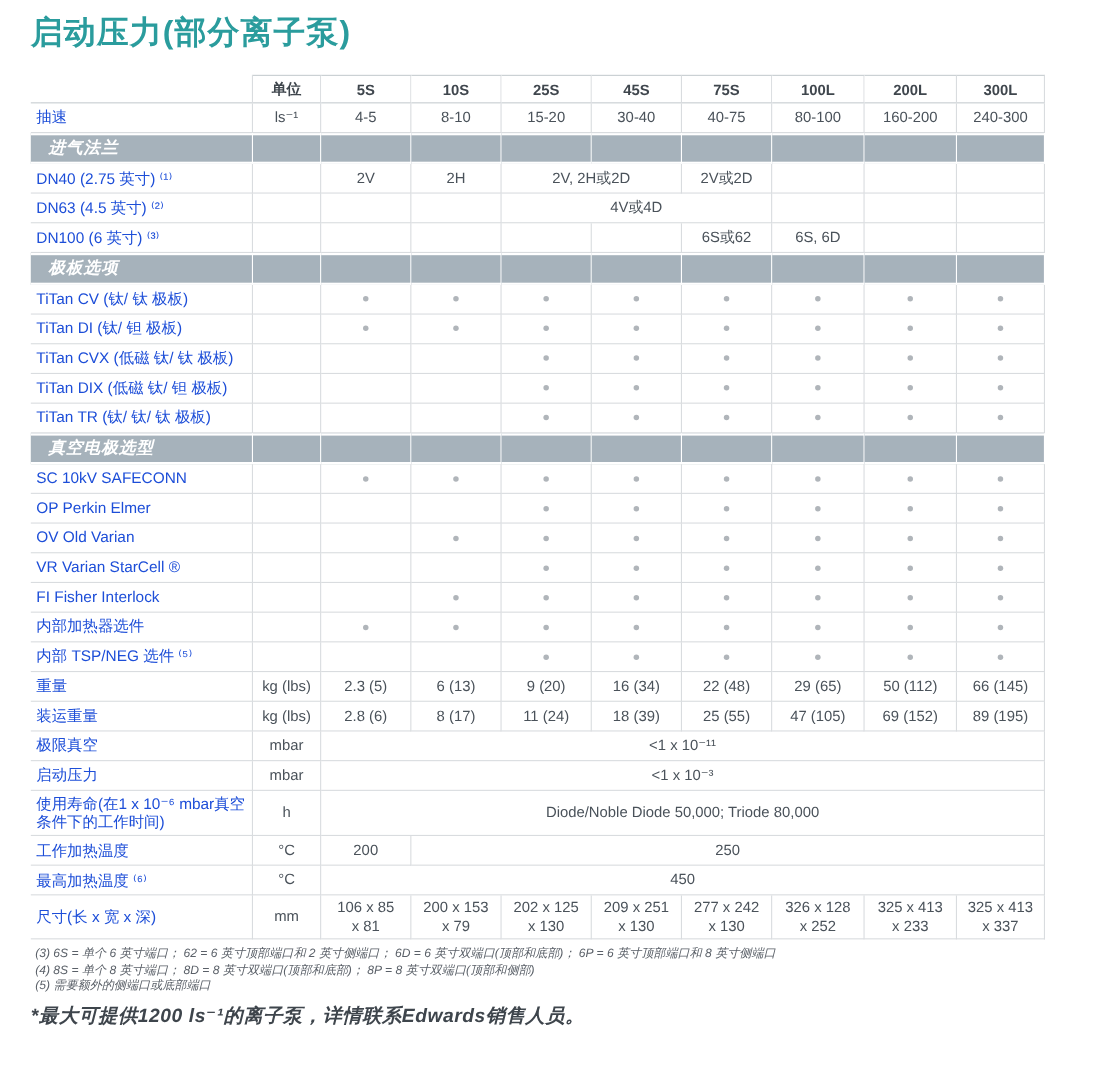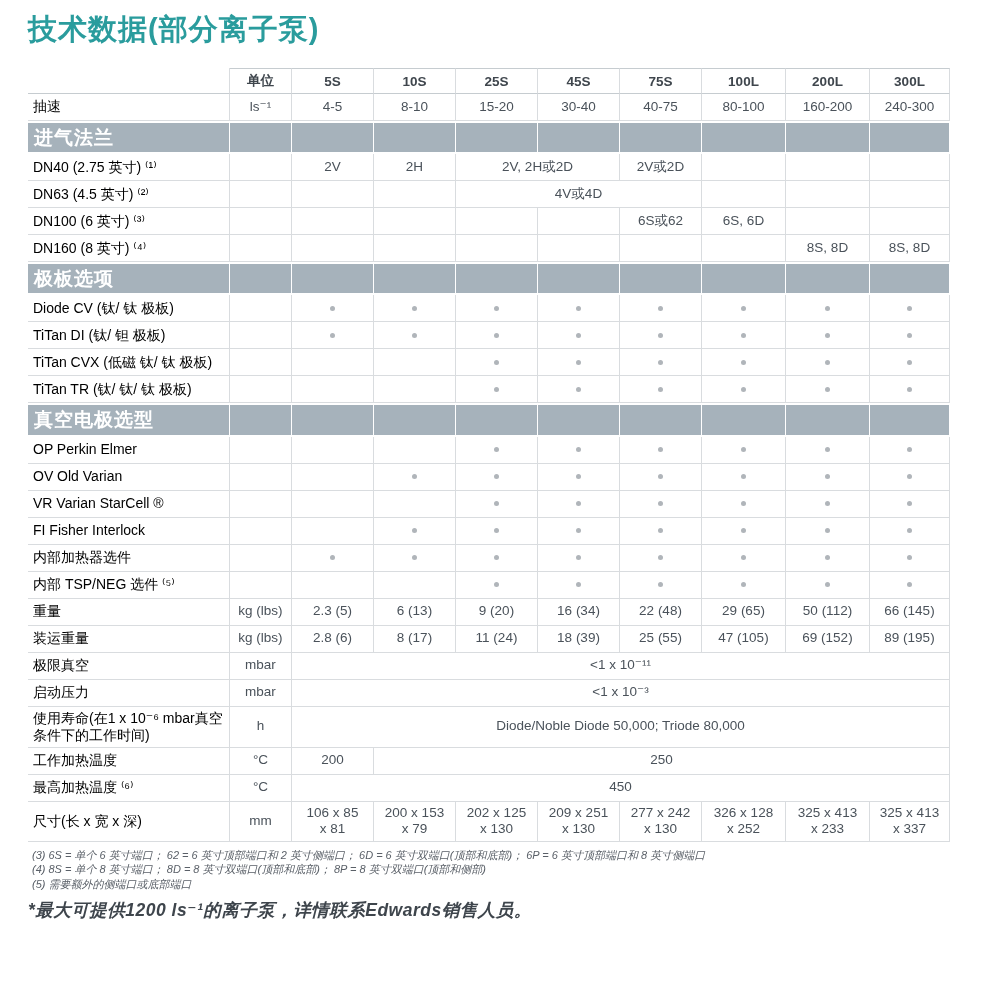--- a/index.html
+++ b/index.html
@@ -30,49 +30,49 @@
     border-top:none;border-right:1px solid #d9dcdf;
     border-bottom:1px solid #c6ccd0;
   }
   
   td{
     height:27px;padding:3px 3px;border-right:1px solid #d9dcdf;
     border-bottom:1px solid #d9dcdf;text-align:center;white-space:pre-line;
     line-height:1.22;
   }
   td.row-label{
-    text-align:left;padding-left:5px;color:#000000;font-size:14px;
+    text-align:left;padding-left:5px;color:#1d4ed8;font-size:14px;
     white-space:normal;
   }
   
   tr.section-row td{
     background:#a6b2bb;border-right:1px solid #ffffff;
     border-top:2px solid #ffffff;border-bottom:2px solid #ffffff;
     height:27px;
   }
   tr.section-row td.sec-label{
-    color:#ffffff;font-size:19px;font-weight:600;
-    text-align:left;padding-left:6px;letter-spacing:1px;
+    color:#ffffff;font-size:15px;font-style:italic;font-weight:600;
+    text-align:left;padding-left:16px;letter-spacing:1px;
   }
   .dot{
     display:inline-block;width:5px;height:5px;border-radius:50%;
     background:#b0b5ba;vertical-align:middle;
   }
   .footnotes{margin:6px 0 0 4px;font-size:11px;font-style:italic;color:#5a6068;line-height:1.33;}
   .footnote{white-space:nowrap;}
   .big-note{
     margin:7px 0 0 0;font-size:17.5px;font-weight:700;font-style:italic;
     color:#3e454c;letter-spacing:0.5px;
   }
 </style>
 </head>
 <body>
 
 <div class="page">
-  <h1 class="title">技术数据(部分离子泵)</h1>
+  <h1 class="title">启动压力(部分离子泵)</h1>
 
   <table class="spec">
     <colgroup>
       <col class="c-label">
         <col class="c-unit">
       <col class="c-m">
         <col class="c-m">
         <col class="c-m">
         <col class="c-m">
         <col class="c-m">
@@ -145,46 +145,34 @@
           <td></td>
           <td></td>
           <td></td>
           <td></td>
           <td></td>
           <td>6S或62</td>
           <td>6S, 6D</td>
           <td></td>
           <td></td>
         </tr>
-        <tr>
-          <td class="row-label">DN160 (8 英寸) ⁽⁴⁾</td>
-          <td></td>
-          <td></td>
-          <td></td>
-          <td></td>
-          <td></td>
-          <td></td>
-          <td></td>
-          <td>8S, 8D</td>
-          <td>8S, 8D</td>
-        </tr>
         <tr class="section-row">
           <td class="sec-label">极板选项</td>
           <td></td>
           <td></td>
           <td></td>
           <td></td>
           <td></td>
           <td></td>
           <td></td>
           <td></td>
           <td></td>
         </tr>
         <tr>
-          <td class="row-label">Diode CV (钛/ 钛 极板)</td>
+          <td class="row-label">TiTan CV (钛/ 钛 极板)</td>
           <td></td>
           <td><span class="dot"></span></td>
           <td><span class="dot"></span></td>
           <td><span class="dot"></span></td>
           <td><span class="dot"></span></td>
           <td><span class="dot"></span></td>
           <td><span class="dot"></span></td>
           <td><span class="dot"></span></td>
           <td><span class="dot"></span></td>
         </tr>
@@ -195,20 +183,32 @@
           <td><span class="dot"></span></td>
           <td><span class="dot"></span></td>
           <td><span class="dot"></span></td>
           <td><span class="dot"></span></td>
           <td><span class="dot"></span></td>
           <td><span class="dot"></span></td>
           <td><span class="dot"></span></td>
         </tr>
         <tr>
           <td class="row-label">TiTan CVX (低磁 钛/ 钛 极板)</td>
+          <td></td>
+          <td></td>
+          <td></td>
+          <td><span class="dot"></span></td>
+          <td><span class="dot"></span></td>
+          <td><span class="dot"></span></td>
+          <td><span class="dot"></span></td>
+          <td><span class="dot"></span></td>
+          <td><span class="dot"></span></td>
+        </tr>
+        <tr>
+          <td class="row-label">TiTan DIX (低磁 钛/ 钽 极板)</td>
           <td></td>
           <td></td>
           <td></td>
           <td><span class="dot"></span></td>
           <td><span class="dot"></span></td>
           <td><span class="dot"></span></td>
           <td><span class="dot"></span></td>
           <td><span class="dot"></span></td>
           <td><span class="dot"></span></td>
         </tr>
@@ -228,20 +228,32 @@
           <td class="sec-label">真空电极选型</td>
           <td></td>
           <td></td>
           <td></td>
           <td></td>
           <td></td>
           <td></td>
           <td></td>
           <td></td>
           <td></td>
+        </tr>
+        <tr>
+          <td class="row-label">SC 10kV SAFECONN</td>
+          <td></td>
+          <td><span class="dot"></span></td>
+          <td><span class="dot"></span></td>
+          <td><span class="dot"></span></td>
+          <td><span class="dot"></span></td>
+          <td><span class="dot"></span></td>
+          <td><span class="dot"></span></td>
+          <td><span class="dot"></span></td>
+          <td><span class="dot"></span></td>
         </tr>
         <tr>
           <td class="row-label">OP Perkin Elmer</td>
           <td></td>
           <td></td>
           <td></td>
           <td><span class="dot"></span></td>
           <td><span class="dot"></span></td>
           <td><span class="dot"></span></td>
           <td><span class="dot"></span></td>

